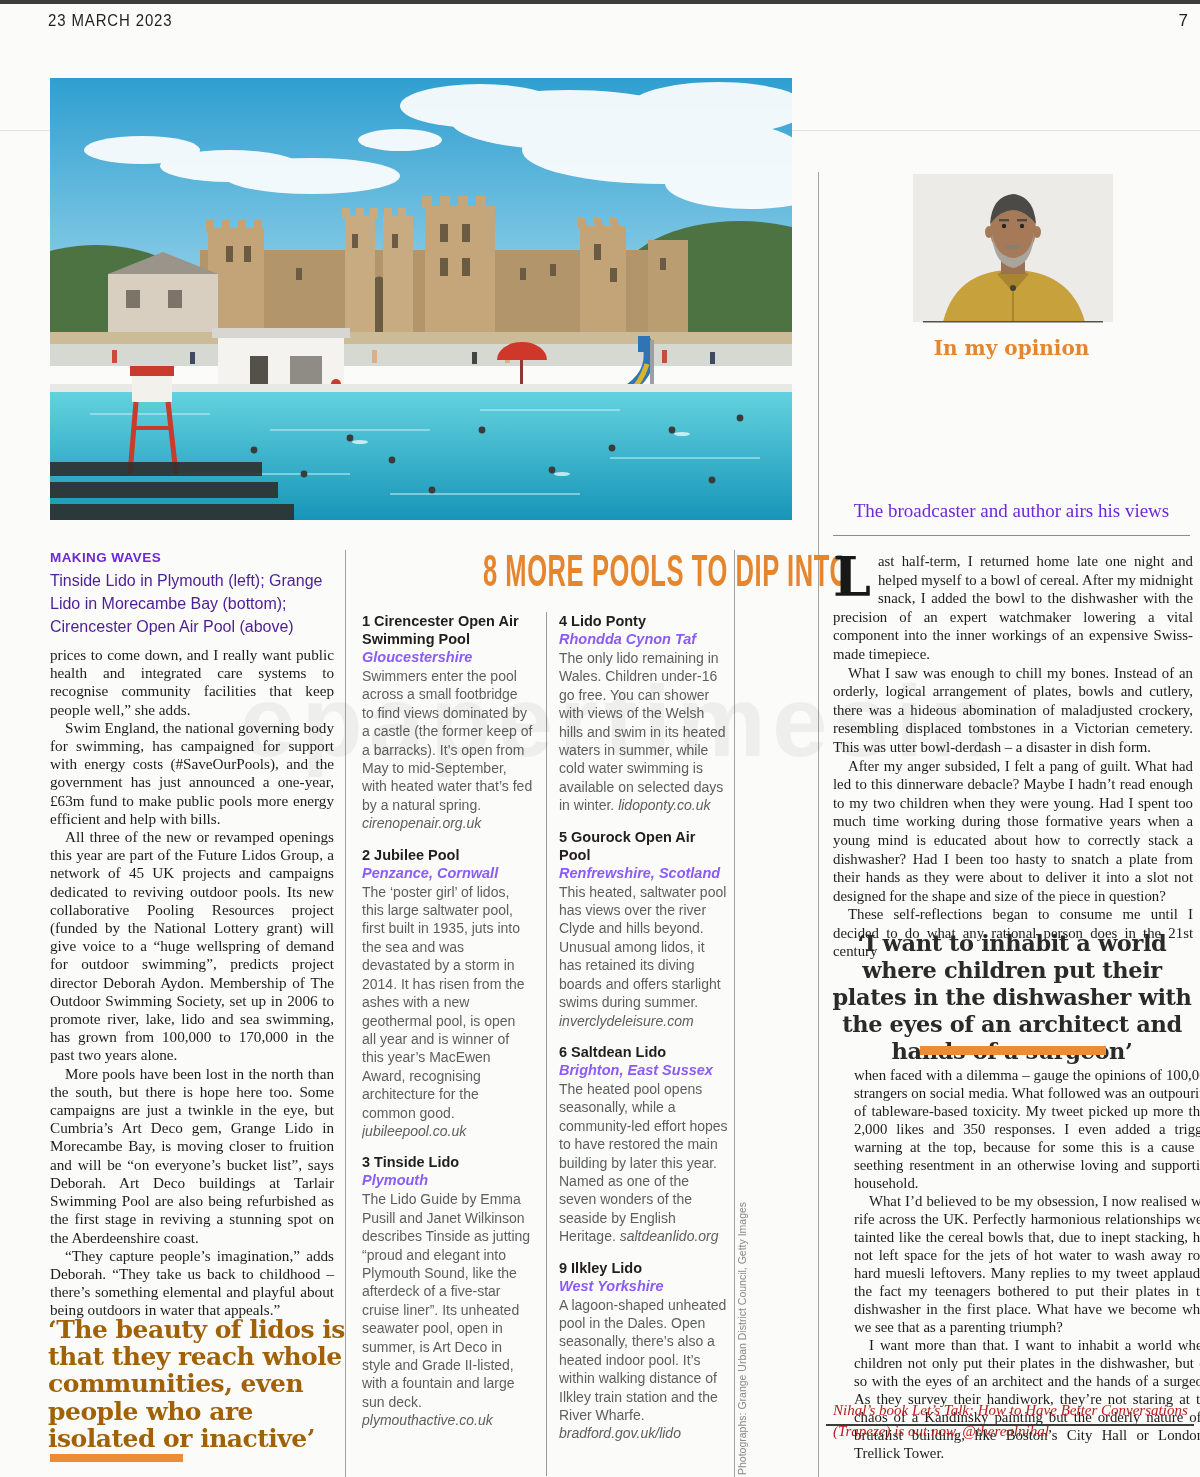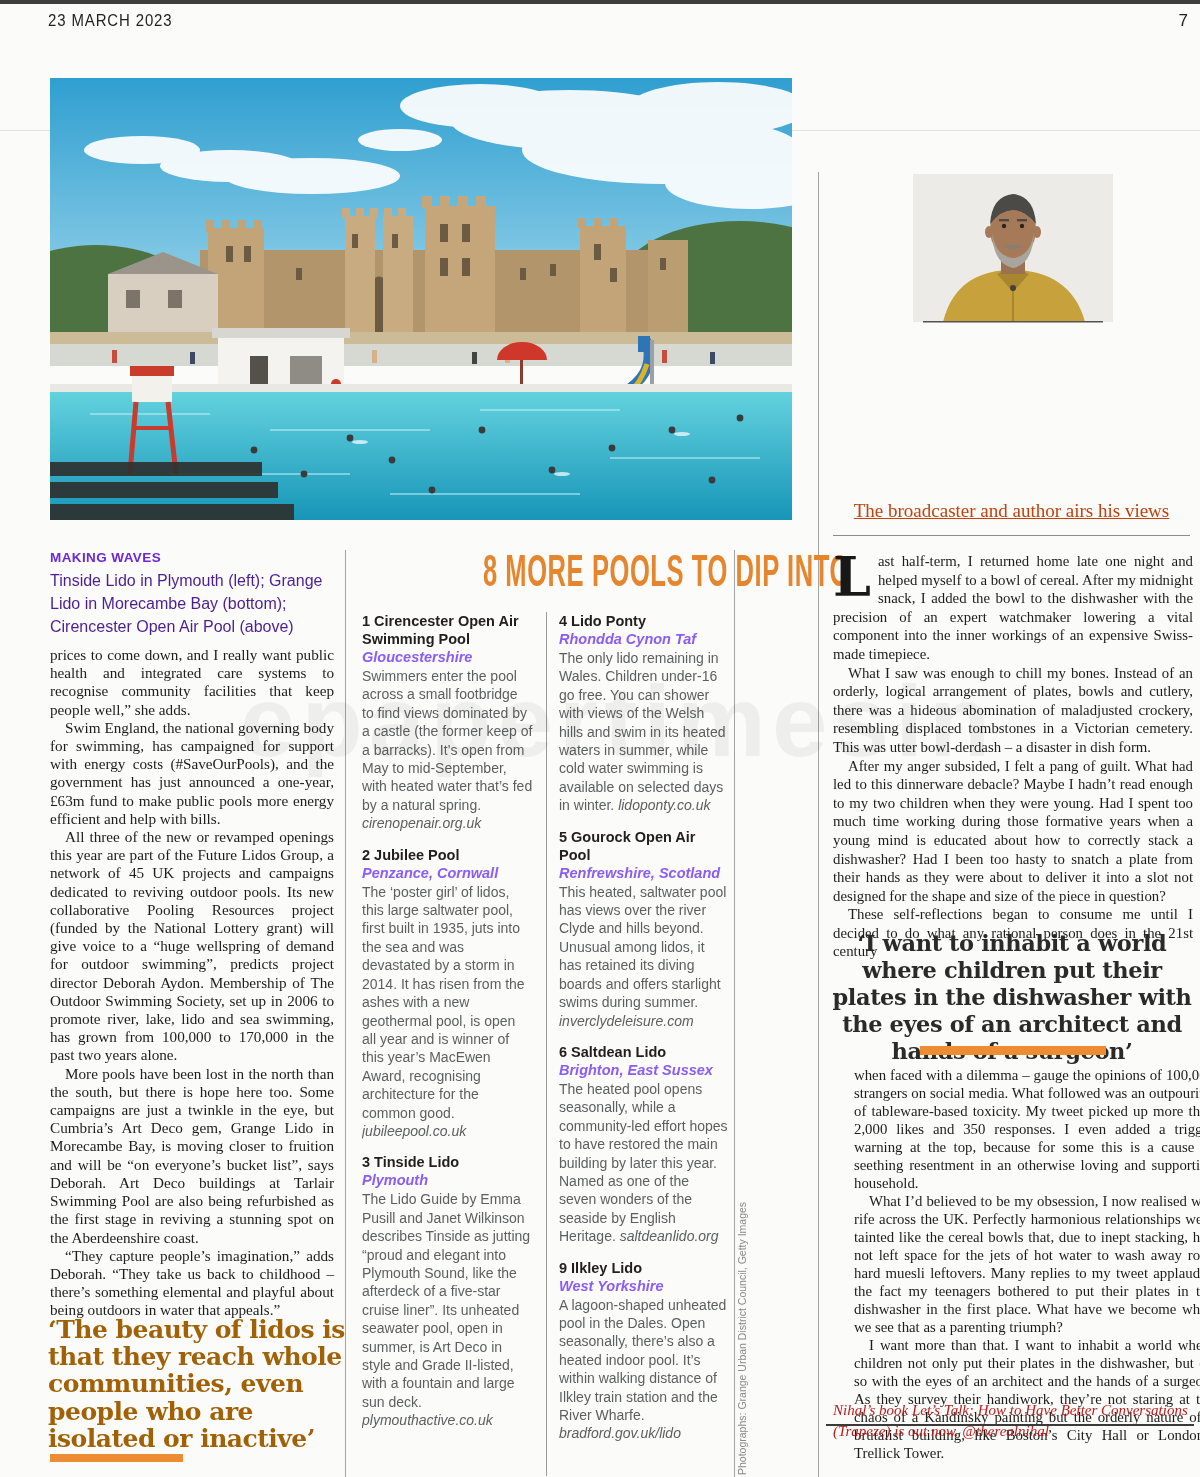--- a/index.html
+++ b/index.html
@@ -68,21 +68,21 @@
 
   
   .portrait { left:913px; top:174px; width:200px; height:152px; }
   .kicker { left:833px; top:336px; width:357px; text-align:center;
     font-family:"DejaVu Serif", serif; font-weight:bold; font-size:20px; }
   .op-name { left:833px; top:364px; width:357px; text-align:center;
     font-family:"Liberation Sans", sans-serif; color:#2a2526; }
   .op-name span { display:block; font-size:63px; line-height:57px; font-weight:800;
     transform:scaleX(.66); white-space:nowrap; }
   .standfirst { left:833px; top:500px; width:357px; text-align:center;
-    font-size:19px; color:#c2410c;text-decoration:underline; }
+    font-size:19px; color:#6d28d9; }
   .op-rule { left:833px; top:535px; width:357px; height:1px; background:#8c8c8a; }
 
   .op-body { width:360px; }
   .op-body p { font-size:14.8px; line-height:18.6px; text-align:justify; }
   .op-body p + p { text-indent:15px; }
   .op-body1 { left:833px; top:552px; }
   .op-body2 { left:833px; top:1066px;margin-left:21px; }
   .op-body2 p { line-height:18px; }
   .dropcap { float:left; font-family:"DejaVu Serif", serif; font-weight:bold;
     font-size:54px; line-height:44px; padding:3px 7px 0 0; color:#181816; }
@@ -350,20 +350,21 @@
       <path d="M79 58 Q80 90 100 94 Q120 90 121 58 Q118 82 100 84 Q82 82 79 58 Z" fill="#aaa59c"></path>
       <path d="M90 72 Q100 78 110 72 Q100 70 90 72 Z" fill="#857f76"></path>
       <circle cx="91" cy="52" r="2.2" fill="#2c2420"></circle>
       <circle cx="109" cy="52" r="2.2" fill="#2c2420"></circle>
       <rect x="86" y="45" width="10" height="2.4" fill="#4b4a47"></rect>
       <rect x="104" y="45" width="10" height="2.4" fill="#4b4a47"></rect>
       <rect x="10" y="147" width="180" height="1.5" fill="#55534f"></rect>
     </svg>
   </div>
 
+  <div class="abs kicker" style="color:#e5862f">In my opinion</div>
   <div class="abs standfirst">The broadcaster and author airs his views</div>
   <div class="abs op-rule"></div>
 
   <div class="abs op-body op-body1">
     <p><span class="dropcap">L</span><span>ast half-term, I returned home late one night and helped myself to a bowl of cereal. After my midnight snack, I added the bowl to the dishwasher with the precision of an expert watchmaker lowering a vital component into the inner workings of an expensive Swiss-made timepiece.</span></p>
     <p>What I saw was enough to chill my bones. Instead of an orderly, logical arrangement of plates, bowls and cutlery, there was a hideous abomination of maladjusted crockery, resembling displaced tombstones in a Victorian cemetery. This was utter bowl-derdash – a disaster in dish form.</p>
     <p>After my anger subsided, I felt a pang of guilt. What had led to this dinnerware debacle? Maybe I hadn’t read enough to my two children when they were young. Had I spent too much time working during those formative years when a young mind is educated about how to correctly stack a dishwasher? Had I been too hasty to snatch a plate from their hands as they were about to deliver it into a slot not designed for the shape and size of the piece in question?</p>
     <p>These self-reflections began to consume me until I decided to do what any rational person does in the 21st century</p>
   </div>
 

